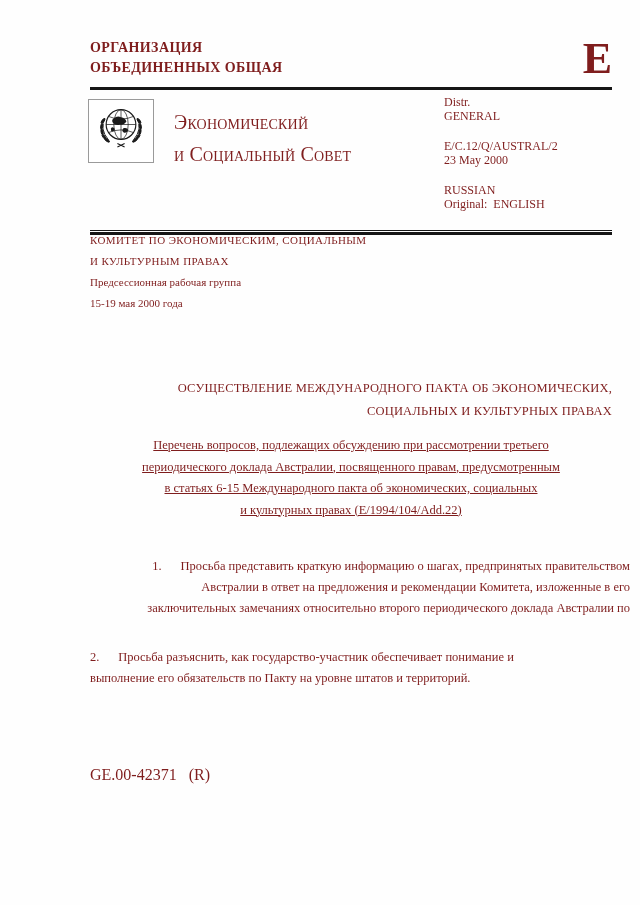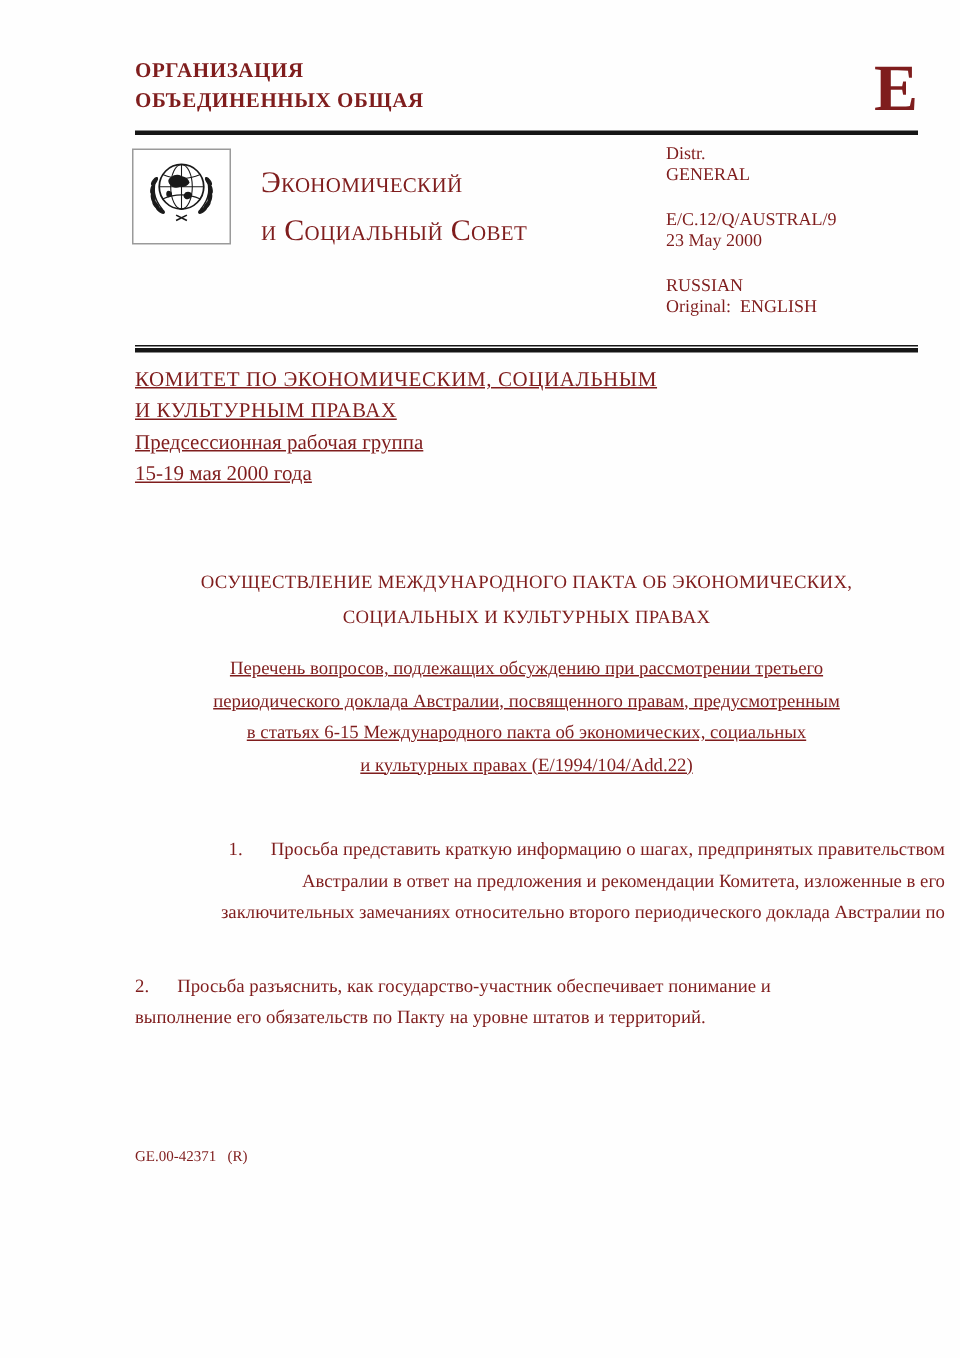--- a/index.html
+++ b/index.html
@@ -25,36 +25,36 @@
   .info-block { position:absolute; left:424px; top:96px; font-size:12px; line-height:13.5px;margin-left:20px; }
   .info-gap { height:17px; }
 
   
   .rule-2 { position:absolute; left:90px; top:230px; width:522px; }
   .rule-2 .thin { height:1px; background:#161616; }
   .rule-2 .space { height:1px; }
   .rule-2 .thick { height:3px; background:#161616; }
 
   
-  .session { position:absolute; left:90px; top:243px; font-size:14px; line-height:21px;text-decoration:underline; }
+  .session { position:absolute; left:90px; top:230px; font-size:11px; line-height:21px; }
   .session .caps { letter-spacing:0.4px; }
 
   
   .center-col { position:absolute; left:90px; width:522px; text-align:center; }
-  .doc-title { top:377px; font-size:12.5px; line-height:23px; letter-spacing:0.2px; }
+  .doc-title { top:377px; font-size:12.5px; line-height:23px; letter-spacing:0.2px;text-align:right; }
   .doc-subtitle { top:435px; font-size:12.5px; line-height:21.5px; }
   .doc-subtitle span { text-decoration:underline; }
   .section-heading { top:522px; font-size:12.5px; letter-spacing:0.2px; }
 
   
   .para { position:absolute; left:90px; width:540px; font-size:12.5px; line-height:21px; }
   .para-1 { top:556px;text-align:right; }
   .para-2 { top:647px; }
 
-  .footer-ref { position:absolute; left:90px; top:766px; font-size:10px; }
+  .footer-ref { position:absolute; left:90px; top:766px; font-size:16px; }
 </style>
 </head>
 <body>
 
 <div class="page">
 
   <div class="org-block">
     <div>ОРГАНИЗАЦИЯ</div>
     <div>ОБЪЕДИНЕННЫХ ОБЩАЯ</div>
   </div>
@@ -100,21 +100,21 @@
   </div>
   <div class="council">
     <div>Экономический</div>
     <div>и Социальный Совет</div>
   </div>
 
   <div class="info-block">
     <div class="pre">Distr.</div>
     <div class="pre">GENERAL</div>
     <div class="info-gap"></div>
-    <div class="pre">E/C.12/Q/AUSTRAL/9</div>
+    <div class="pre">E/C.12/Q/AUSTRAL/2</div>
     <div class="pre">23 May 2000</div>
     <div class="info-gap"></div>
     <div class="pre">RUSSIAN</div>
     <div class="pre">Original:  ENGLISH</div>
   </div>
 
   <div class="rule-2">
     <div class="thin"></div>
       <div class="space"></div>
       <div class="thick"></div>

